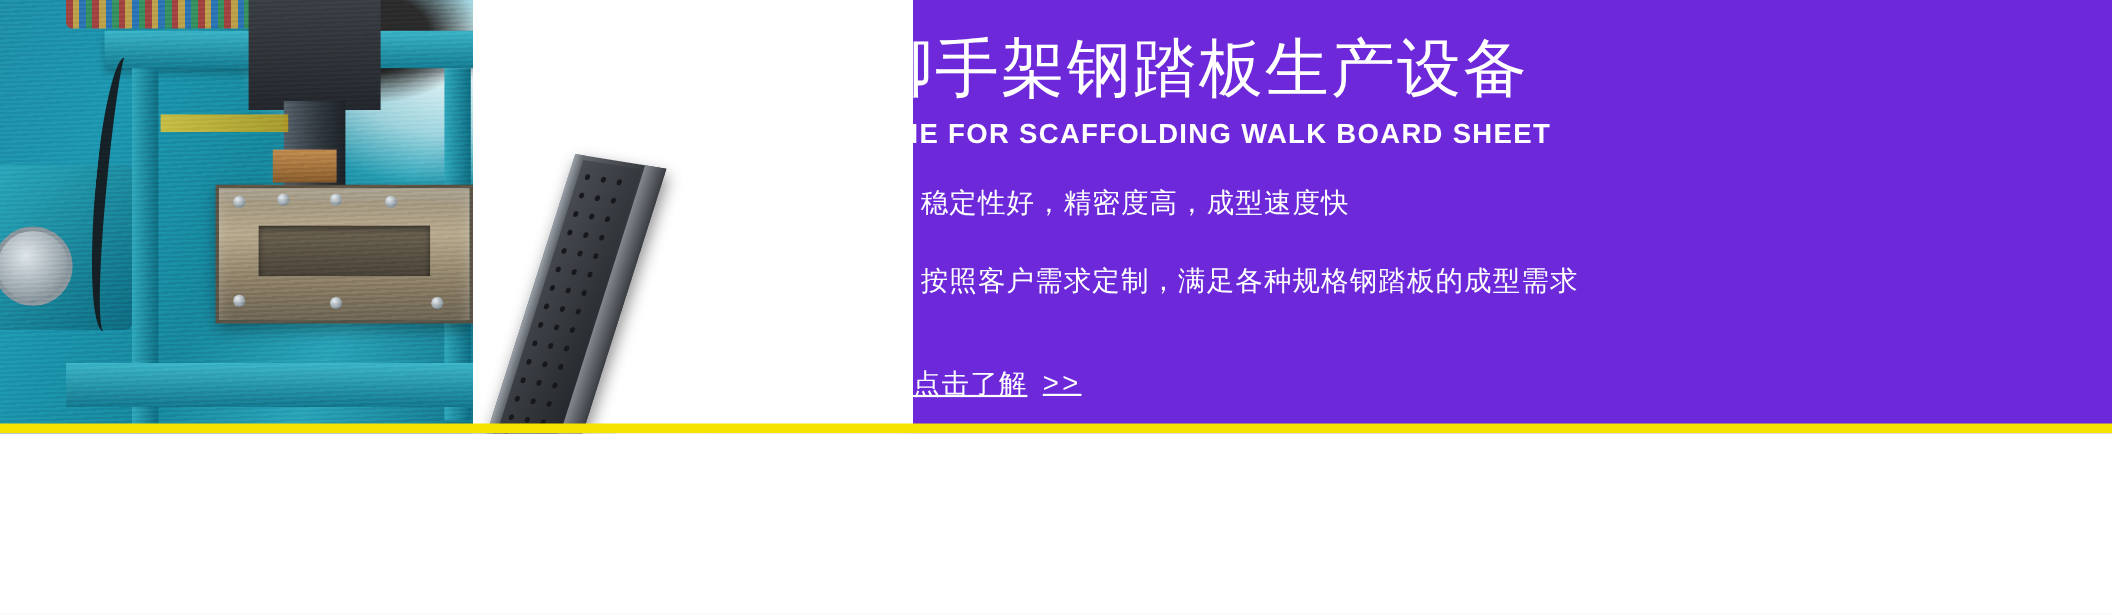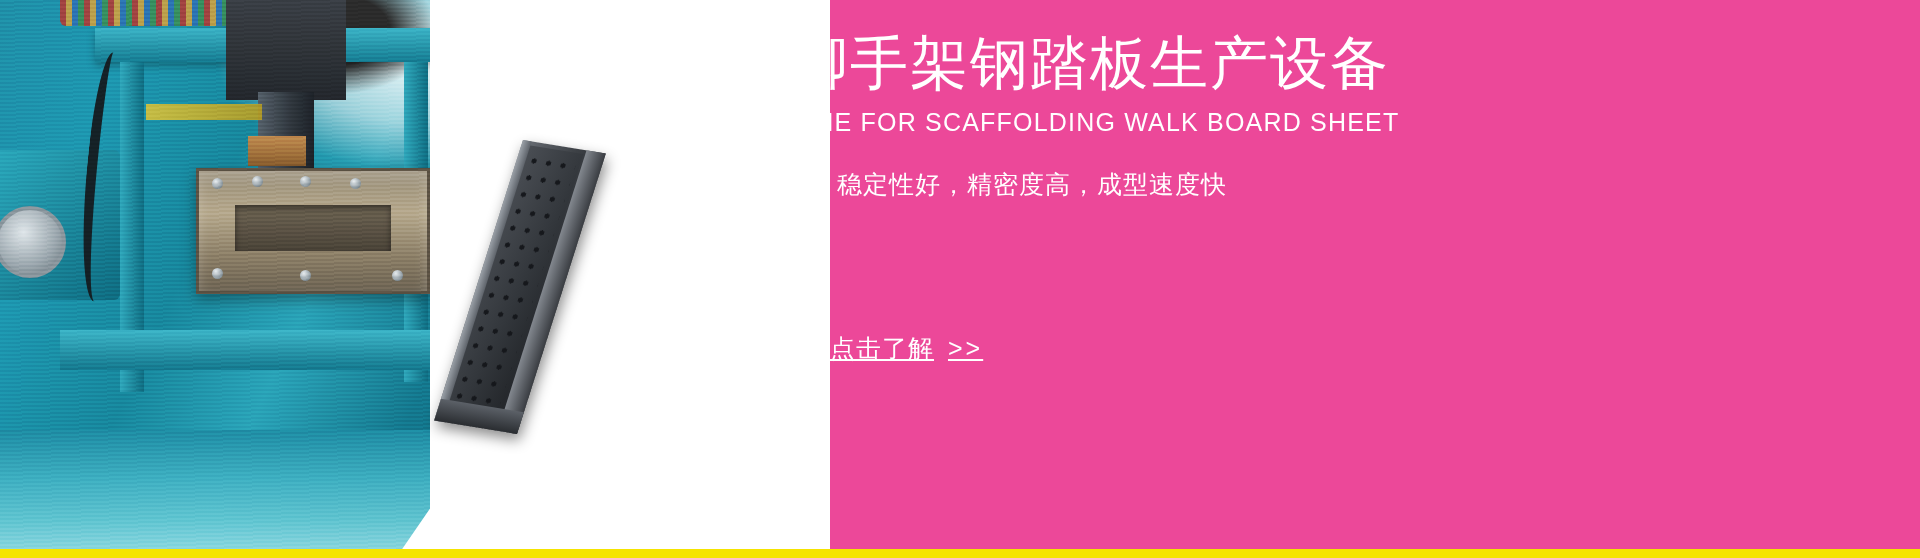--- a/index.html
+++ b/index.html
@@ -1,22 +1,22 @@
 <!DOCTYPE html>
 <html><head>
 <meta charset="utf-8">
 <style>
   html,body{margin:0;padding:0;background:#fff;}
   body{font-family:"Liberation Sans","DejaVu Sans",sans-serif;}
 
   .banner{
     position:relative;
-    width:1920px;height:558px;
+    width:1920px;height:394px;
     overflow:hidden;
-    background:#ec4899;
+    background:#6d28d9;
   }
 
   
   .photo{
     position:absolute;left:0;top:0;width:560px;height:550px;
     background:
       radial-gradient(ellipse 150px 90px at 330px 30px, #2b2b2b 0%, #2b2b2b 40%, rgba(43,43,43,0) 72%),
       radial-gradient(ellipse 260px 140px at 420px 60px, rgba(255,255,255,.92) 0%, rgba(255,255,255,.55) 45%, rgba(255,255,255,0) 78%),
       linear-gradient(115deg,#1f8fa8 0%,#1d97b0 18%,#17879d 38%,#2aa3b8 55%,#14788e 74%,#0f6a80 100%);
     overflow:hidden;
@@ -143,21 +143,21 @@
     color:#ffffff;
   }
   .title{
     position:absolute;left:0;top:33px;
     font-size:58px;line-height:1.05;letter-spacing:2px;
     font-weight:400;color:#fff;white-space:nowrap;
   }
   .subtitle{
     position:absolute;left:2px;top:108px;
     font-size:25px;letter-spacing:1.2px;
-    font-weight:400;color:#ffffff;white-space:nowrap;
+    font-weight:700;color:#ffffff;white-space:nowrap;
   }
   .bullets{position:absolute;left:2px;top:168px;width:1000px;}
   .bullet{
     display:flex;align-items:center;
     margin-bottom:38px;
     font-size:25px;letter-spacing:1px;color:#fff;white-space:nowrap;
   }
   .bullet .box{
     display:inline-block;width:19px;height:19px;
     border:2px solid #ffffff;margin-right:22px;flex:none;
@@ -225,20 +225,24 @@
 
     <div class="title">脚手架钢踏板生产设备</div>
 
     <div class="subtitle">LINE FOR SCAFFOLDING WALK BOARD SHEET</div>
 
     <div class="bullets">
       <div class="bullet">
         <span class="box"></span>
         <span>稳定性好，精密度高，成型速度快</span>
       </div>
+      <div class="bullet">
+        <span class="box"></span>
+        <span>按照客户需求定制，满足各种规格钢踏板的成型需求</span>
+      </div>
     </div>
 
     <div class="cta">
       <span>点击了解</span>
       <span class="arrows">&gt;&gt;</span>
     </div>
 
   </div>
 
   <div class="strip"></div>

